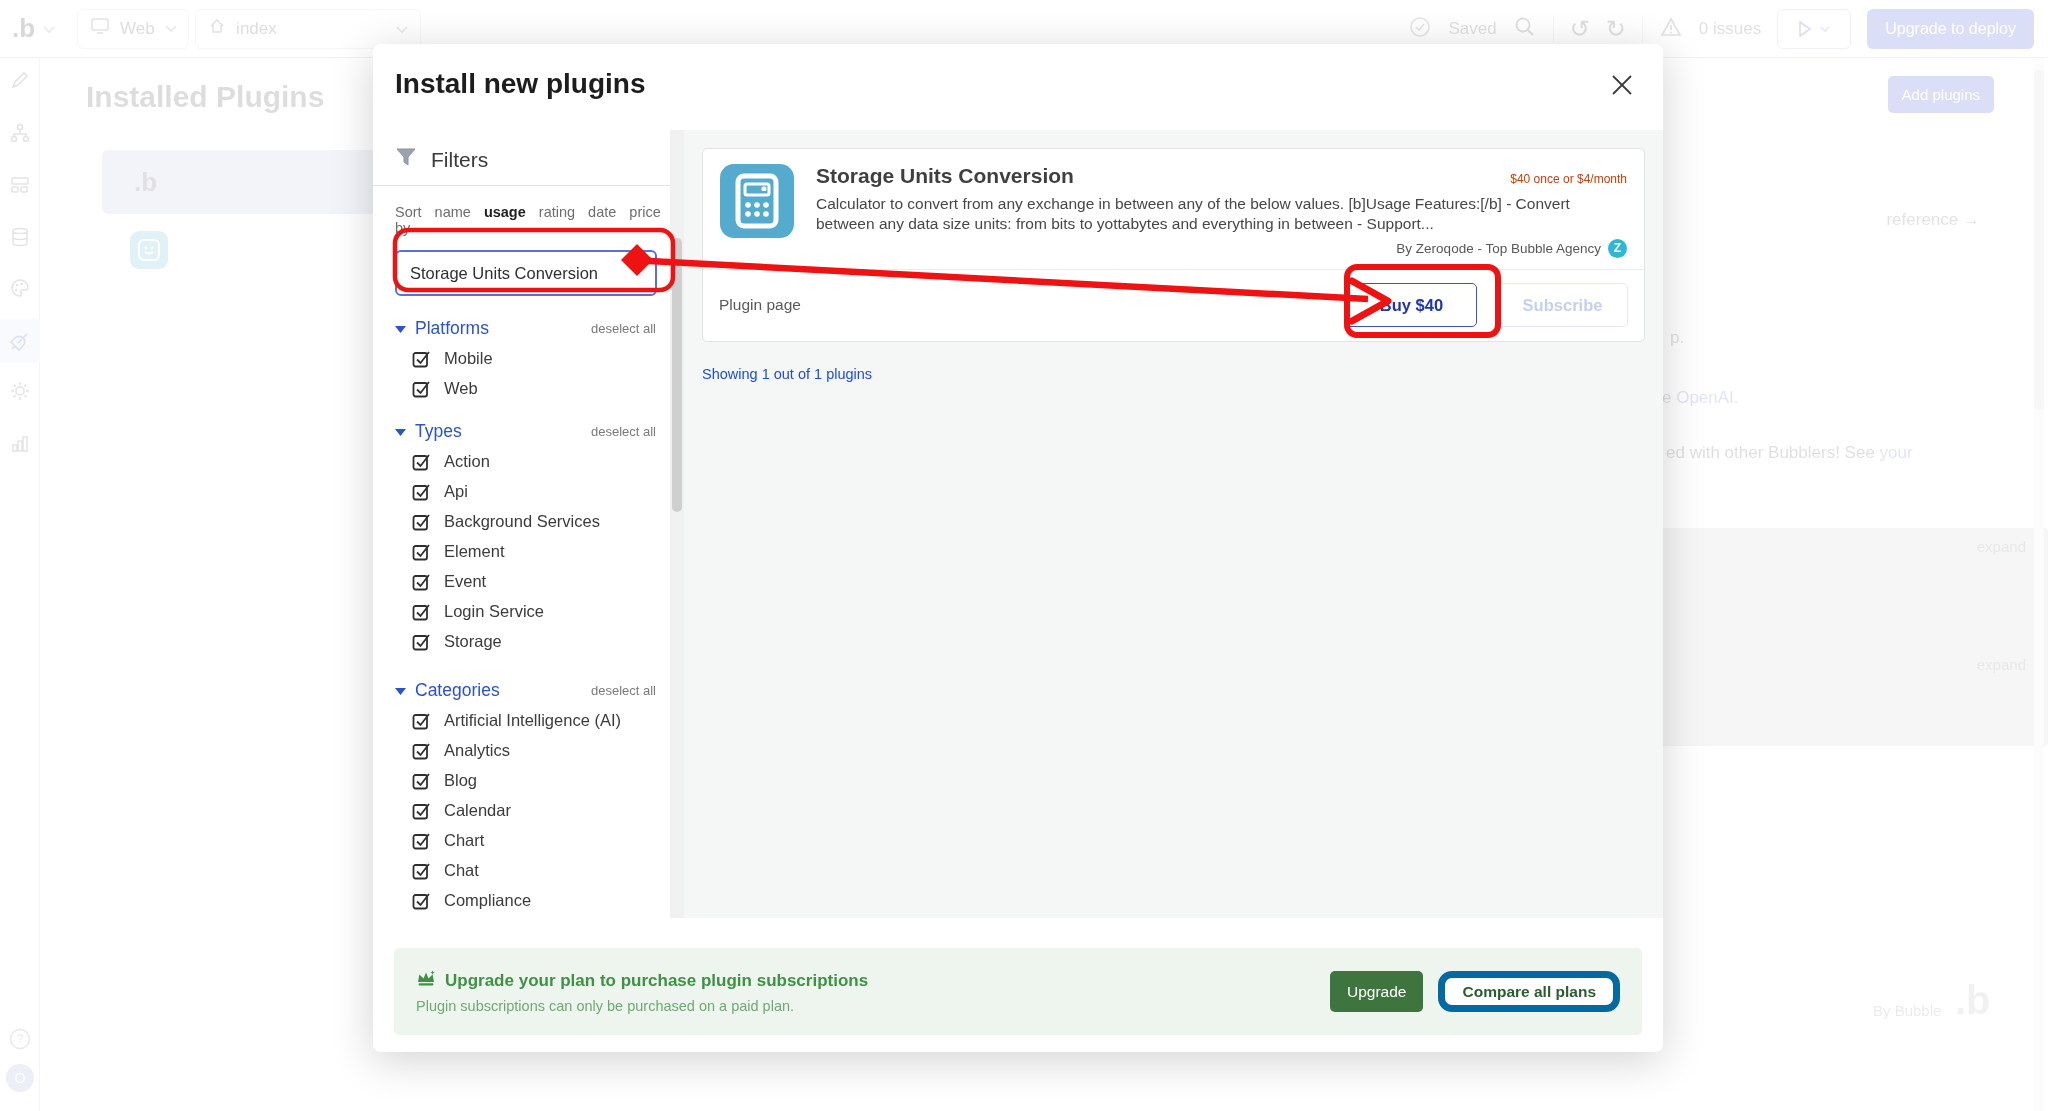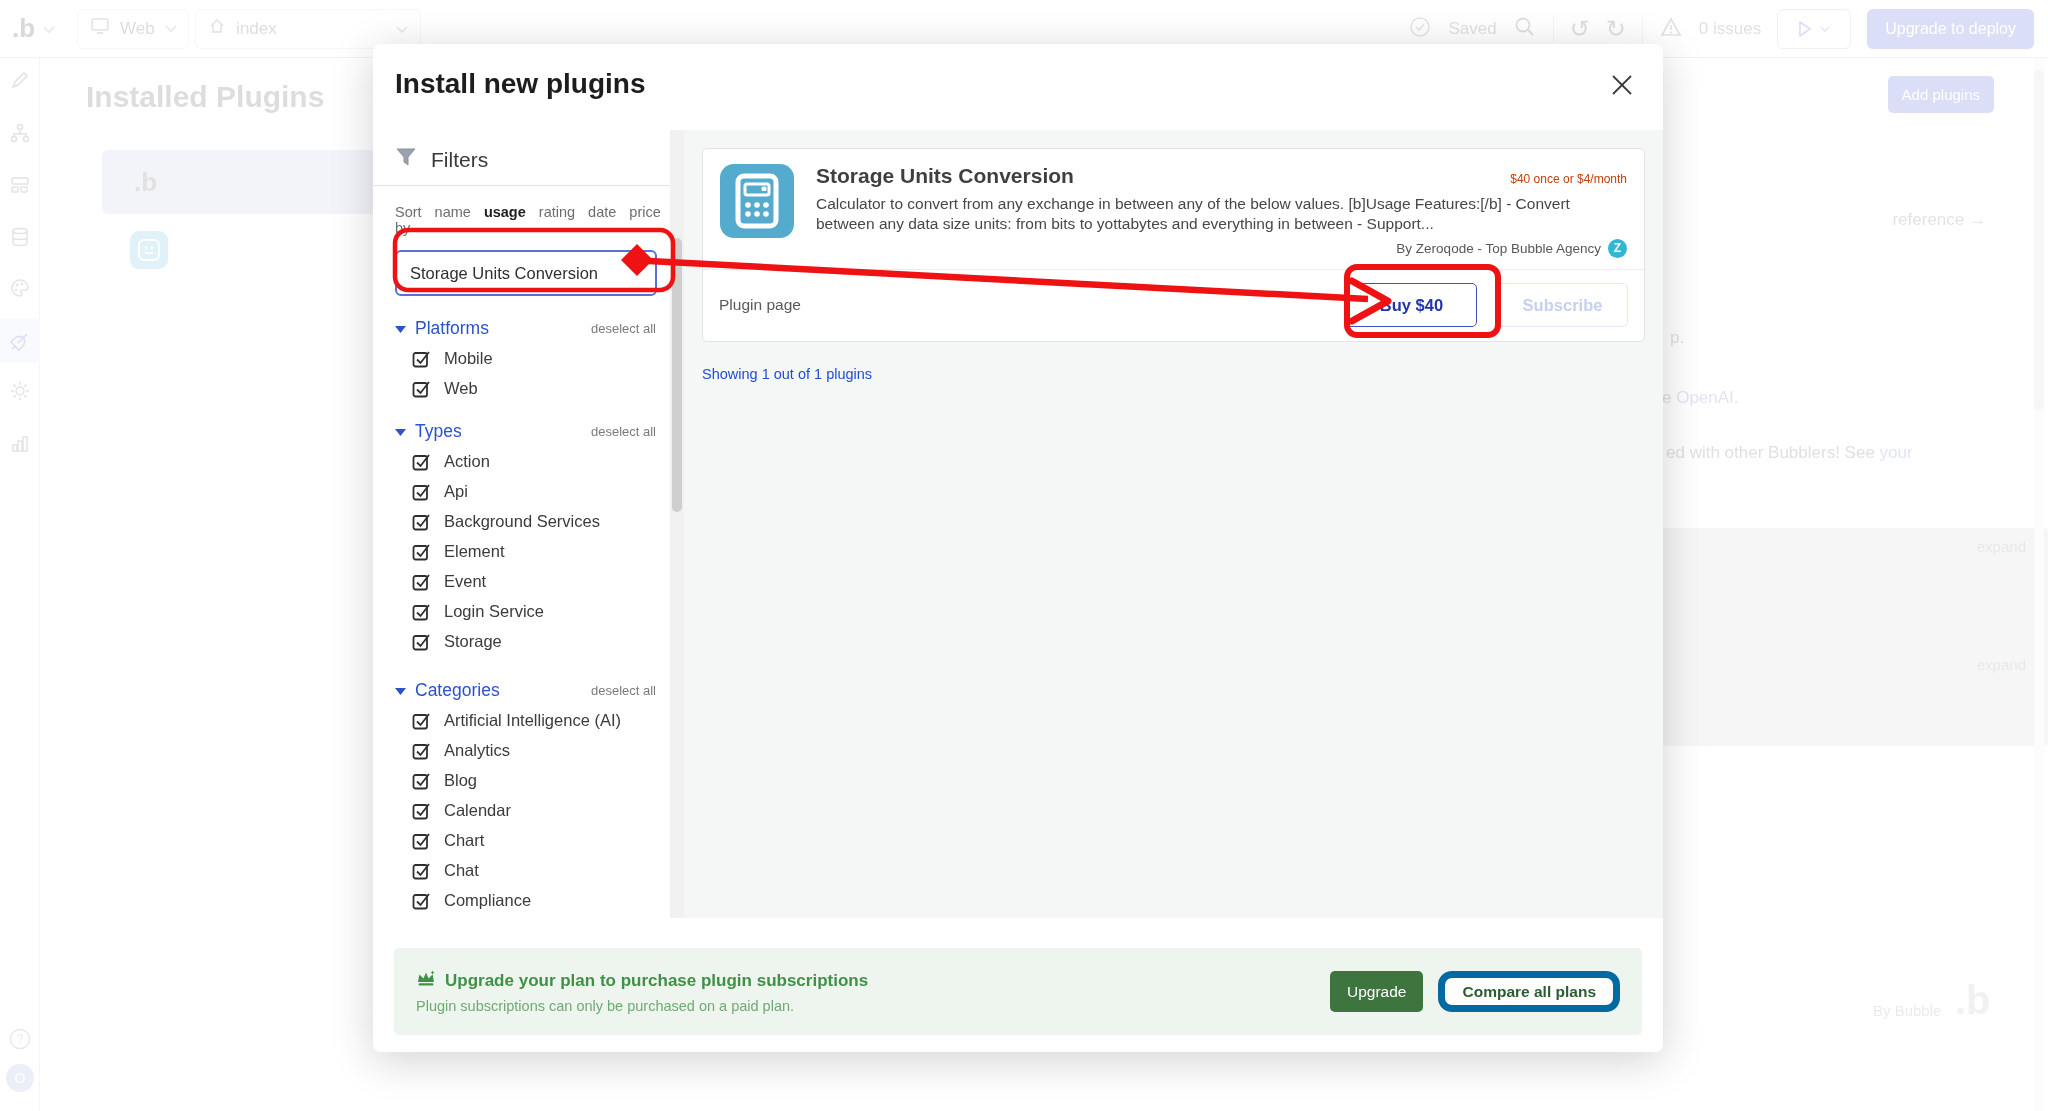--- a/index.html
+++ b/index.html
@@ -284,21 +284,21 @@
           <svg width="24" height="24">
               <rect x="2" y="2" width="20" height="20" rx="5" fill="none" stroke="#fff" stroke-width="2"></rect>
               <circle cx="9" cy="10" r="1.4" fill="#fff"></circle>
               <circle cx="15" cy="10" r="1.4" fill="#fff"></circle>
               <path d="M8 14 Q12 17 16 14" fill="none" stroke="#fff" stroke-width="2"></path>
             </svg>
         </span>
         <span class="row-label" style="color:#3f434a">Emoji One Area Picker</span>
       </div>
 
-      <div class="bg-frag" style="right:62px; top:152px; color:#666">reference →</div>
+      <div class="bg-frag" style="right:68px; top:152px; color:#666">reference →</div>
       <div class="bg-frag" style="left:1630px; top:270px">p.</div>
       <div class="bg-frag" style="left:1622px; top:330px">
         <span>e </span><span class="bg-link">OpenAI.</span>
       </div>
       <div class="bg-frag" style="left:1626px; top:385px">
         <span>ed with other Bubblers! See </span><span class="bg-link">your</span>
       </div>
       <div class="bg-card" style="left:1460px; top:470px; width:548px; height:135px">
         <span class="expand">expand</span>
       </div>

